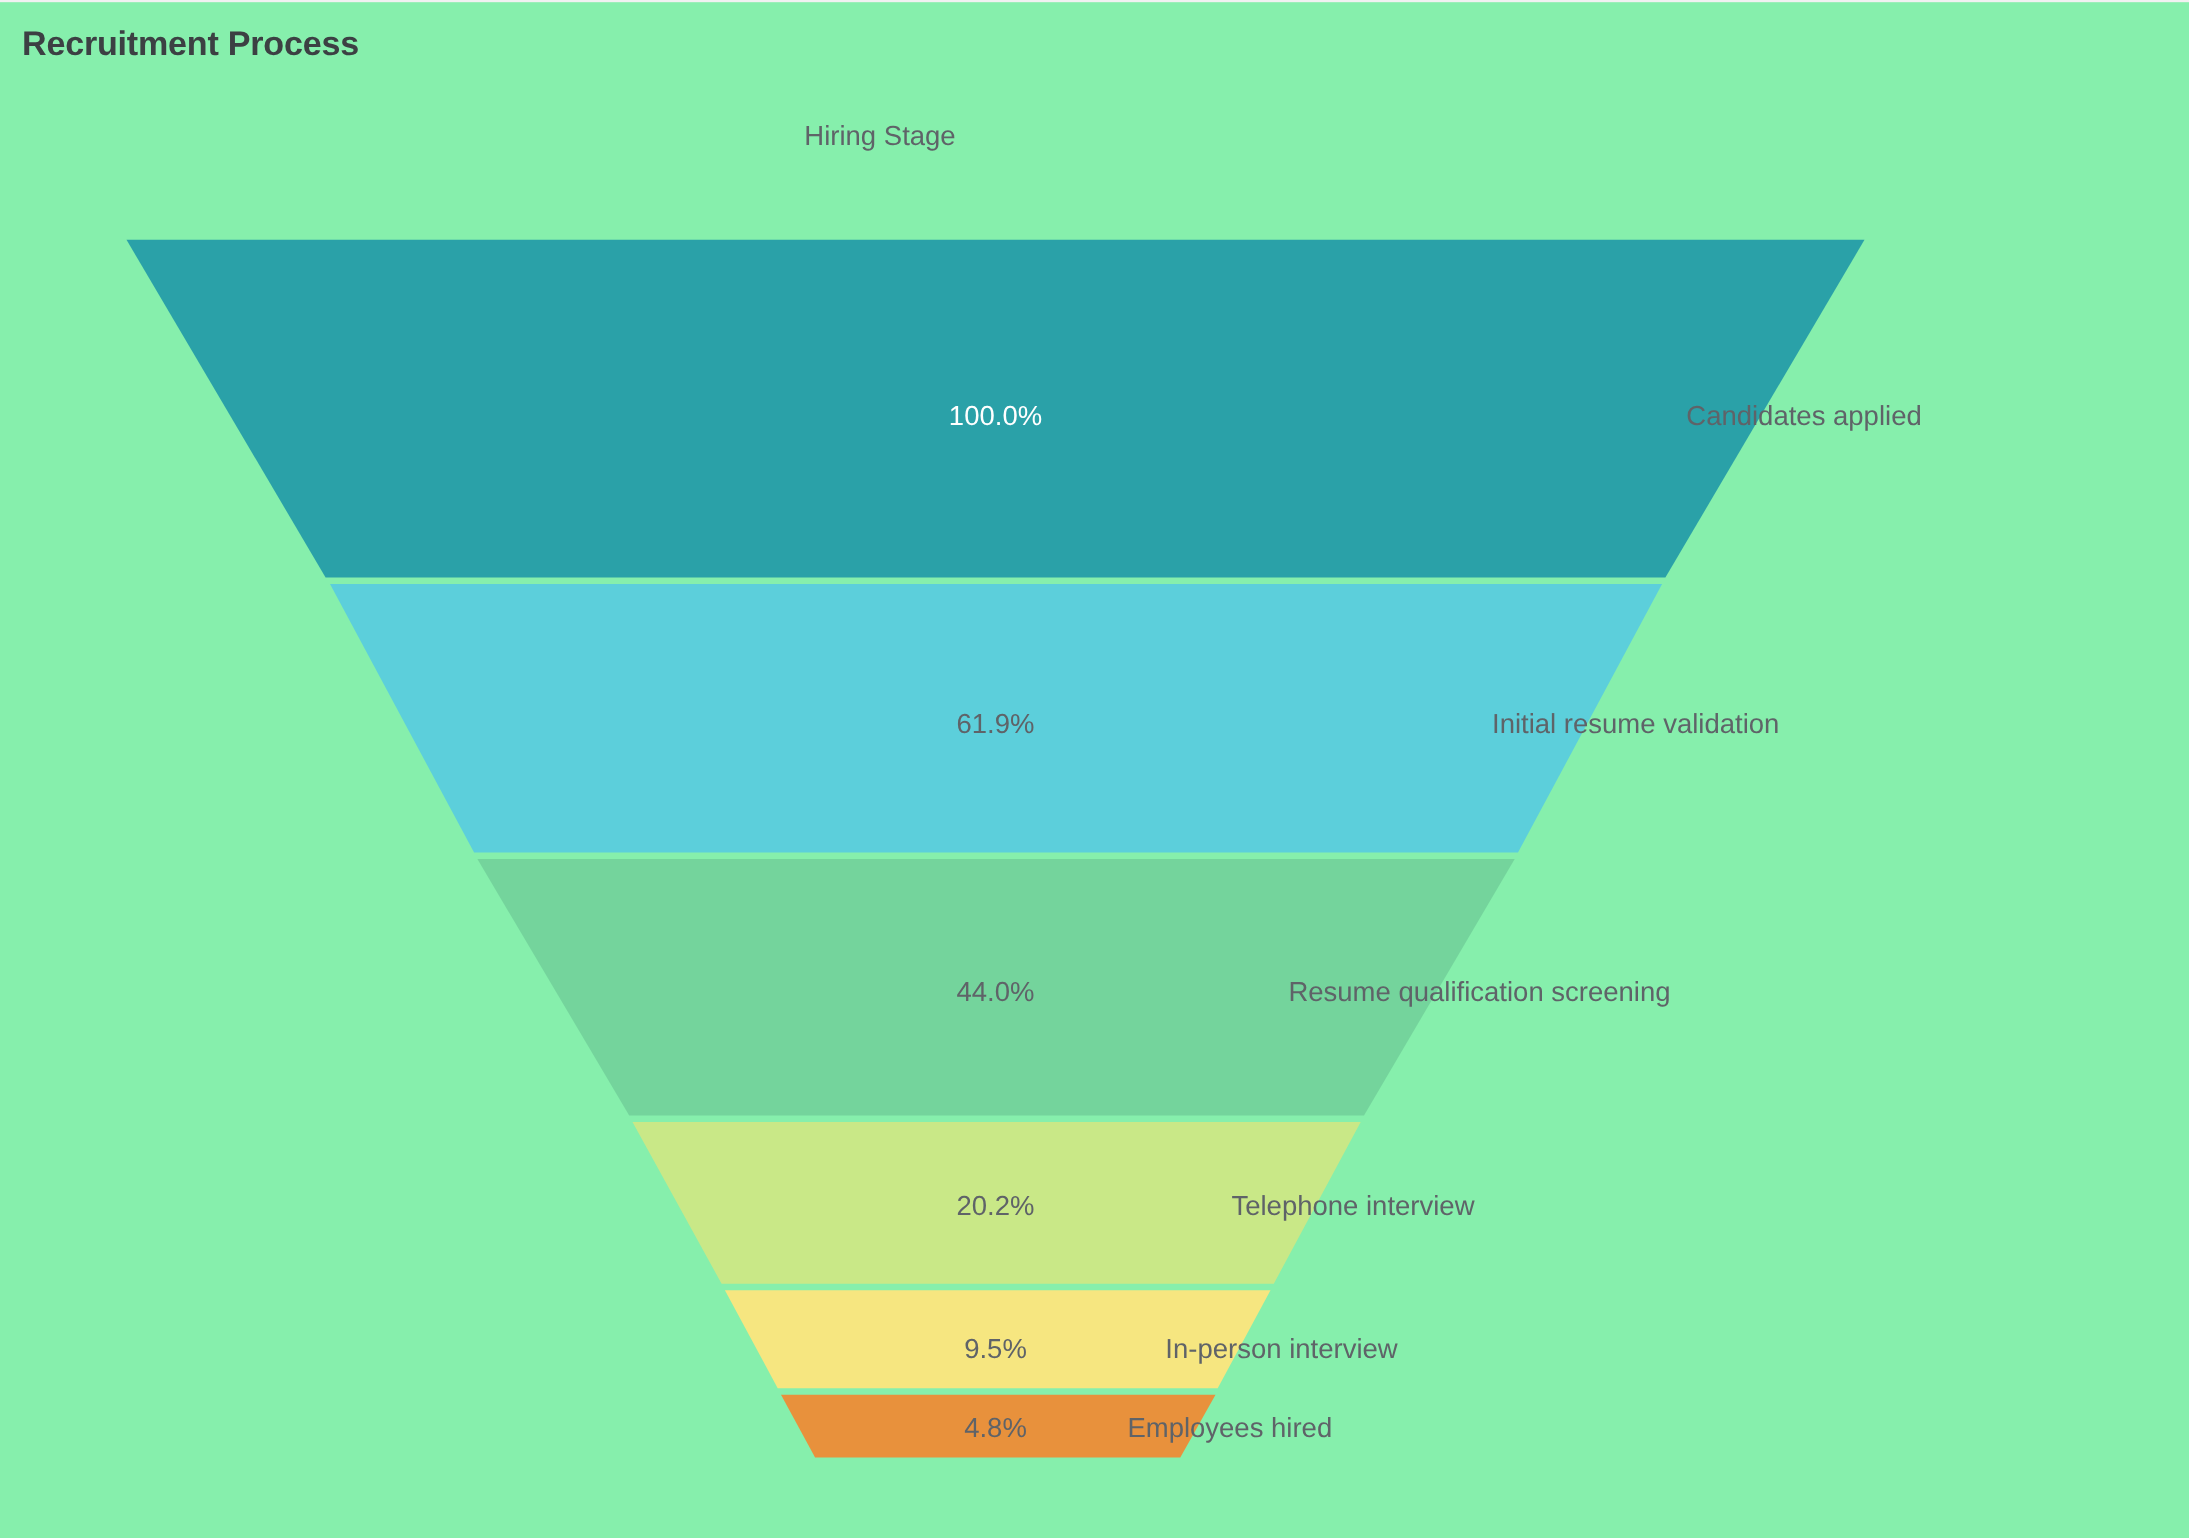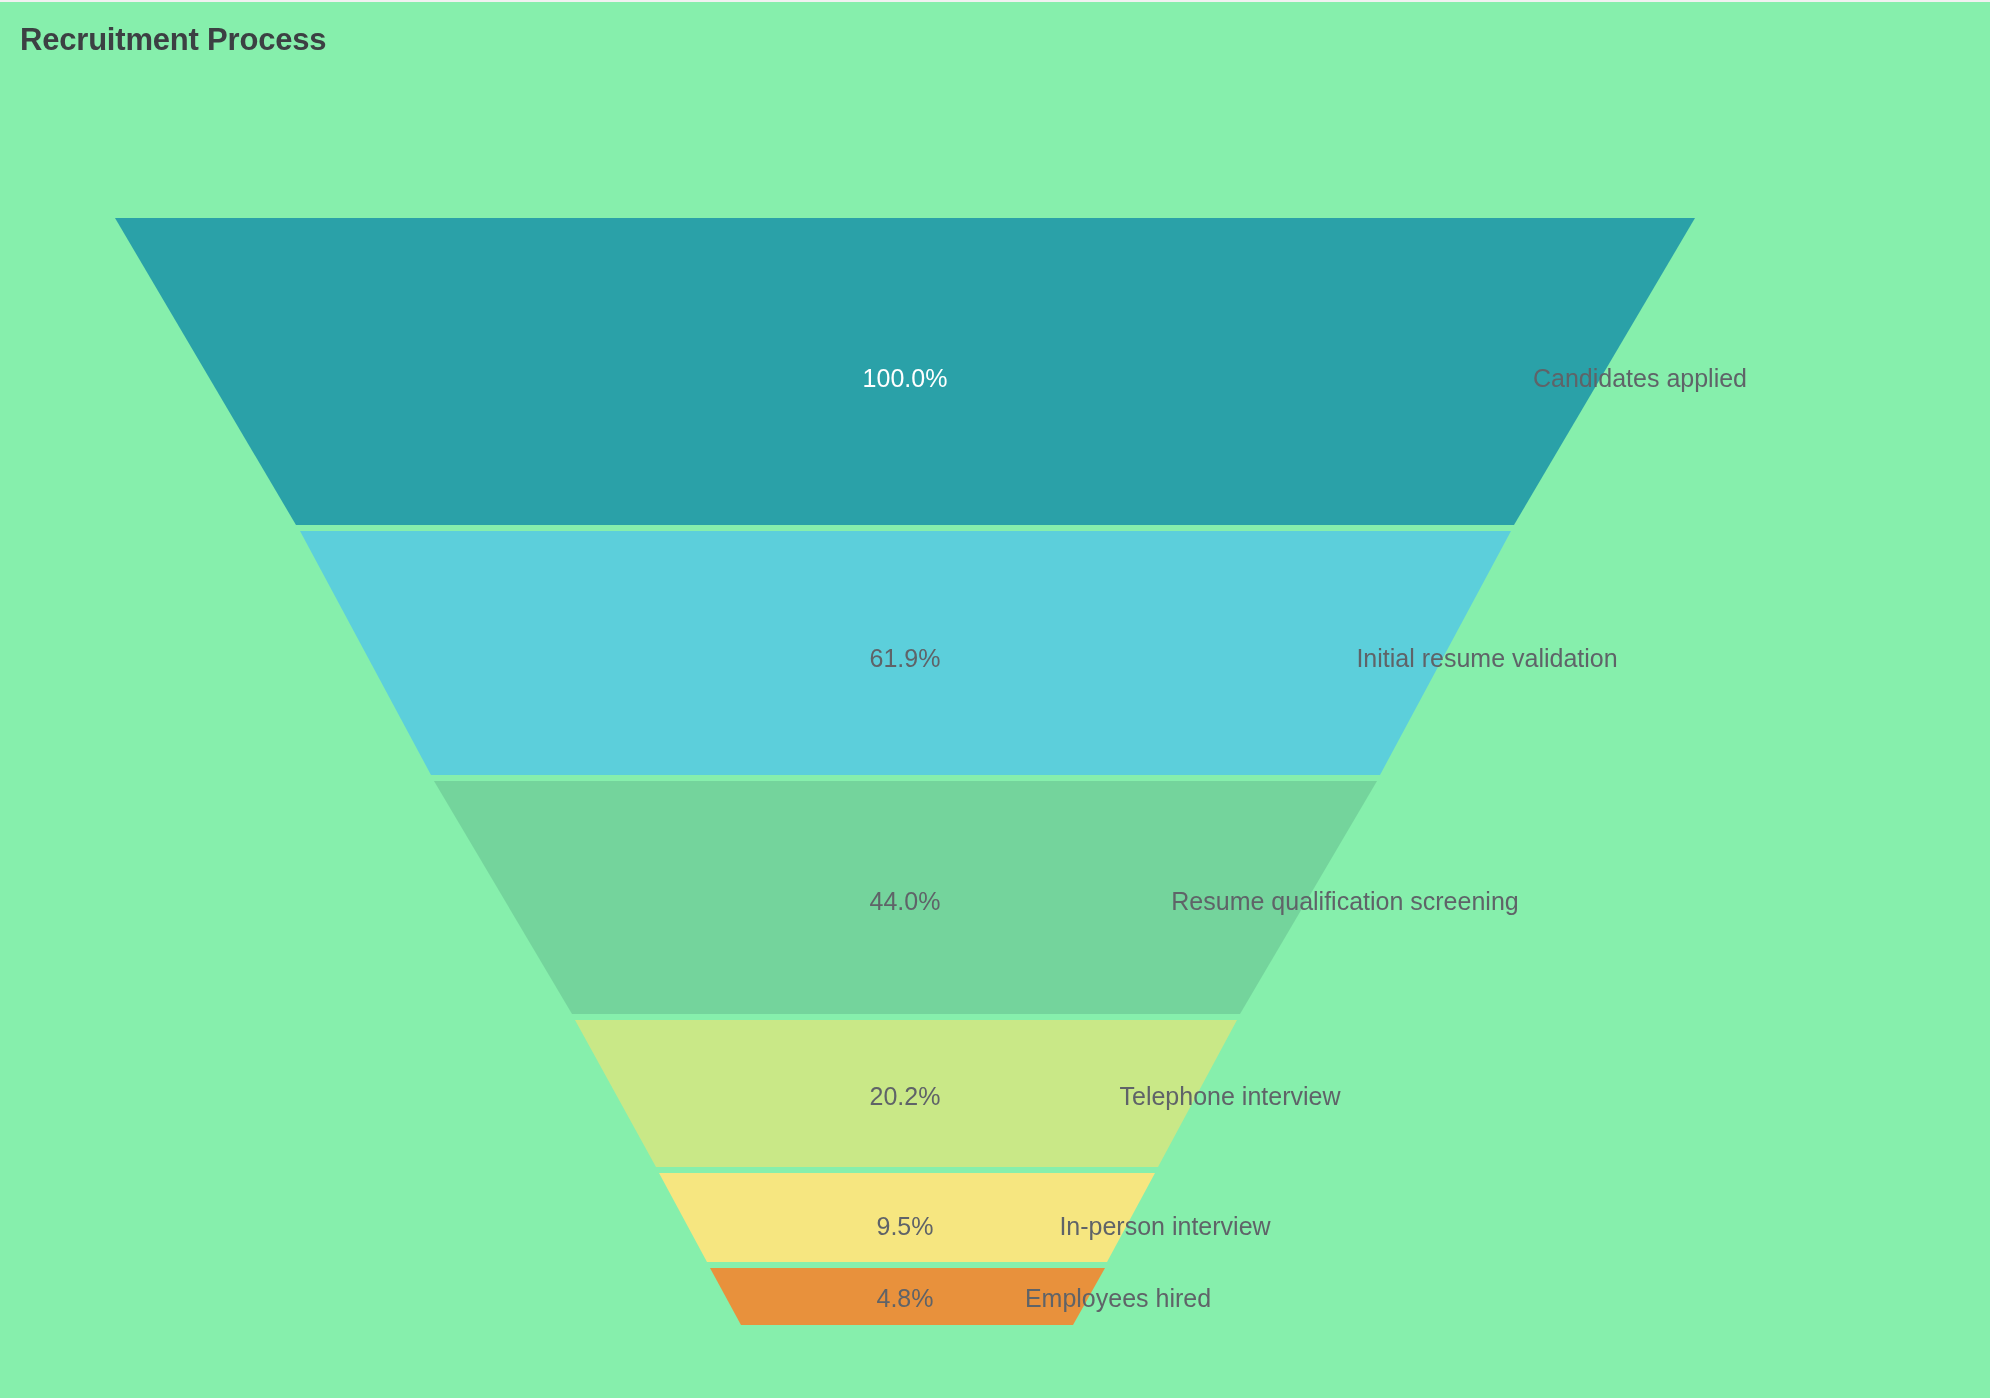--- a/index.html
+++ b/index.html
@@ -74,20 +74,23 @@
 </style>
 </head>
 <body>
 
 <div id="page-root">
 
   <div class="top-hairline"></div>
 
   <div class="chart-title">Recruitment Process</div>
 
+  <div class="chart-subtitle">
+    <span class="subtitle-inner">Hiring Stage</span>
+  </div>
 
   <div id="funnel-wrap">
     <svg class="funnel-svg" viewBox="0 0 1990 1398" xmlns="http://www.w3.org/2000/svg">
       <g id="funnel-segments">
           <polygon points="115,218 1695,218 1514,525 296,525" fill="#2aa1a8"></polygon>
           <polygon points="300,531 1511,531 1380,775 431,775" fill="#5ccfdb"></polygon>
           <polygon points="434,781 1377,781 1240,1014 572,1014" fill="#74d49c"></polygon>
           <polygon points="575,1020 1237,1020 1158,1167 656,1167" fill="#c9e887"></polygon>
           <polygon points="659,1173 1155,1173 1107,1262 707,1262" fill="#f6e680"></polygon>
           <polygon points="710,1268 1105,1268 1073,1325 741,1325" fill="#e8913c"></polygon>

